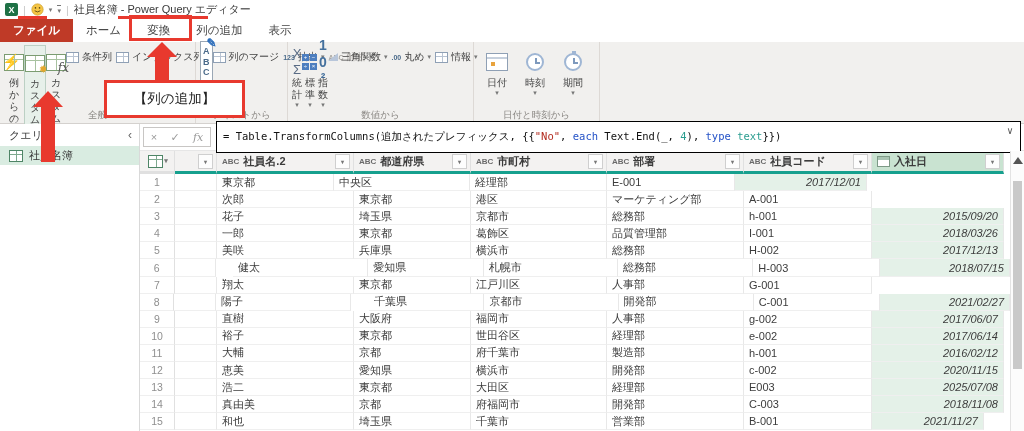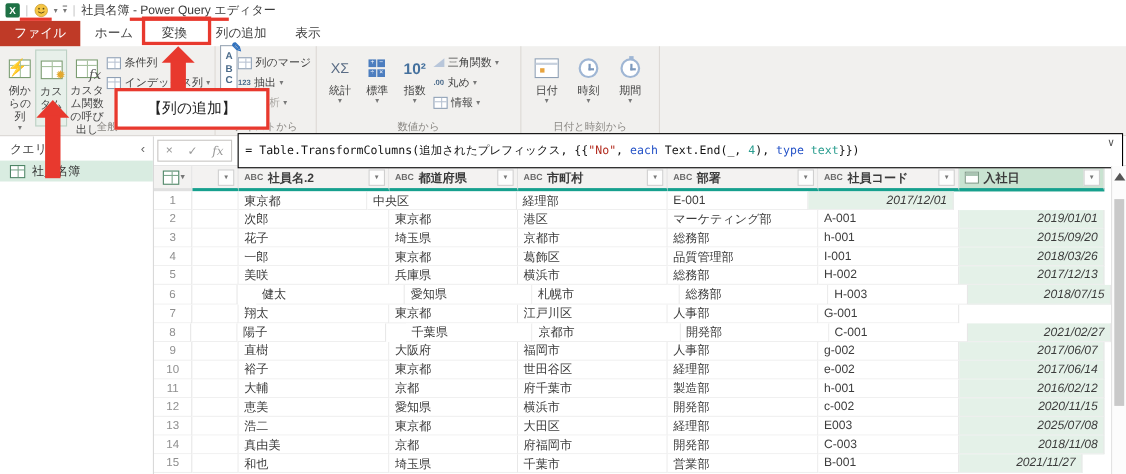--- a/index.html
+++ b/index.html
@@ -13,34 +13,34 @@
   .tb-sep { color:#c8c8c8; font-size:11px; }
   .excel-icon { width:13px; height:13px; background:#1e7145; color:#fff; font-size:9px; font-weight:bold;
                 display:flex; align-items:center; justify-content:center; border-radius:2px; }
   .smiley { width:13px; height:13px; }
   .mini-caret { font-size:7px; color:#777; }
   .qat-caret { font-size:7px; color:#777; border-top:1px solid #777; line-height:7px; padding-top:1px; }
 
   
   .tabrow { height:23px; background:#fff; display:flex; font-size:11.5px; color:#444; }
   .tab { padding:0 13px; display:flex; align-items:center; cursor:default; }
-  .tab.file { background:#bf3a27; color:#fff; font-weight:normal; }
+  .tab.file { background:#bf3a27; color:#fff; font-weight:bold; }
 
   
   .ribbon { height:82px; background:#f1f0ee; border-bottom:1px solid #d4d1ce; display:flex; }
   .rgroup { position:relative; display:flex; align-items:flex-start; padding:3px 4px 13px 4px;
             border-right:1px solid #ddd9d5; }
   .rgroup-label { position:absolute; bottom:1px; left:0; right:0; text-align:center;
                   font-size:9.5px; color:#8a8783; white-space:nowrap; }
   .bigbtn { width:44px; display:flex; flex-direction:column; align-items:center; padding-top:2px;
             font-size:10px; color:#444; line-height:1.2; text-align:center; word-break:break-all; }
   .bigbtn.boxed { border:1px solid #bcd0c4; background:#e7f0ea; }
   .bigbtn .bicon { height:30px; display:flex; align-items:center; justify-content:center; }
   .wide { width:56px; }
-  .smallcol { display:flex; flex-direction:column; gap:4px; padding-top:5px; font-size:10px; color:#444; }
+  .smallcol { display:flex; flex-direction:row; gap:4px; padding-top:5px; font-size:10px; color:#444; }
   .smallbtn { display:flex; align-items:center; gap:3px; white-space:nowrap; }
   .smallbtn.disabled { color:#a9a6a2; }
   .caret { font-size:7px; color:#777; }
 
   
   .tbl-icon { width:20px; height:17px; border:1px solid #7b9c71; background:#fff; position:relative; }
   .tbl-icon:before { content:""; position:absolute; left:0; right:0; top:4px; border-top:1px solid #a8c2a0; }
   .tbl-icon:after  { content:""; position:absolute; top:0; bottom:0; left:9px; border-left:1px solid #a8c2a0; }
   .overlay-glyph { position:absolute; right:-4px; bottom:-4px; font-size:11px; line-height:1; }
   .bolt { color:#d9822b; position:absolute; right:2px; top:-2px; font-size:15px; }
@@ -387,21 +387,20 @@
                 <div class="cell datecol" style="width: 132px;">2017/12/01</div>
               </div>
               <div class="t-row">
                 <div class="cell rownum" style="width: 35px;">2</div>
                 <div class="cell" style="width: 42px;"></div>
                 <div class="cell" style="width: 137px;">次郎</div>
                 <div class="cell" style="width: 117px;">東京都</div>
                 <div class="cell" style="width: 136px;">港区</div>
                 <div class="cell" style="width: 137px;">マーケティング部</div>
                 <div class="cell" style="width: 128px;">A-001</div>
-                <div class="cell datecol" style="width: 132px;">2019/01/01</div>
               </div>
               <div class="t-row">
                 <div class="cell rownum" style="width: 35px;">3</div>
                 <div class="cell" style="width: 42px;"></div>
                 <div class="cell" style="width: 137px;">花子</div>
                 <div class="cell" style="width: 117px;">埼玉県</div>
                 <div class="cell" style="width: 136px;">京都市</div>
                 <div class="cell" style="width: 137px;">総務部</div>
                 <div class="cell" style="width: 128px;">h-001</div>
                 <div class="cell datecol" style="width: 132px;">2015/09/20</div>

